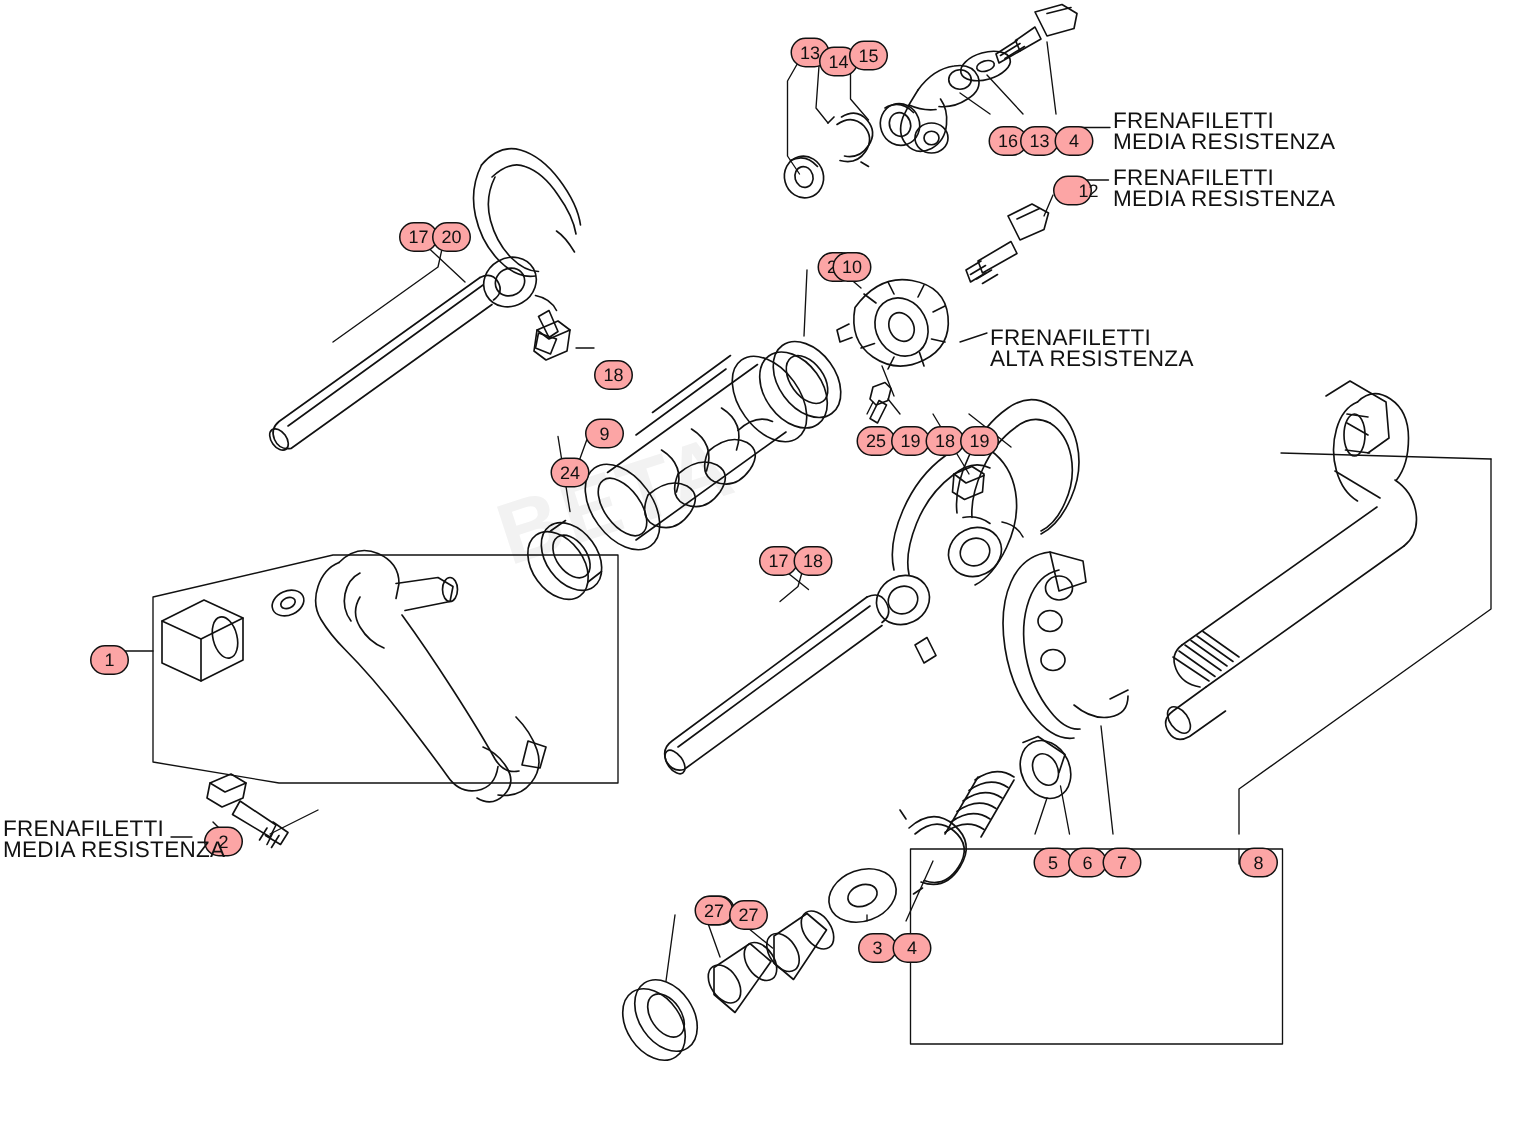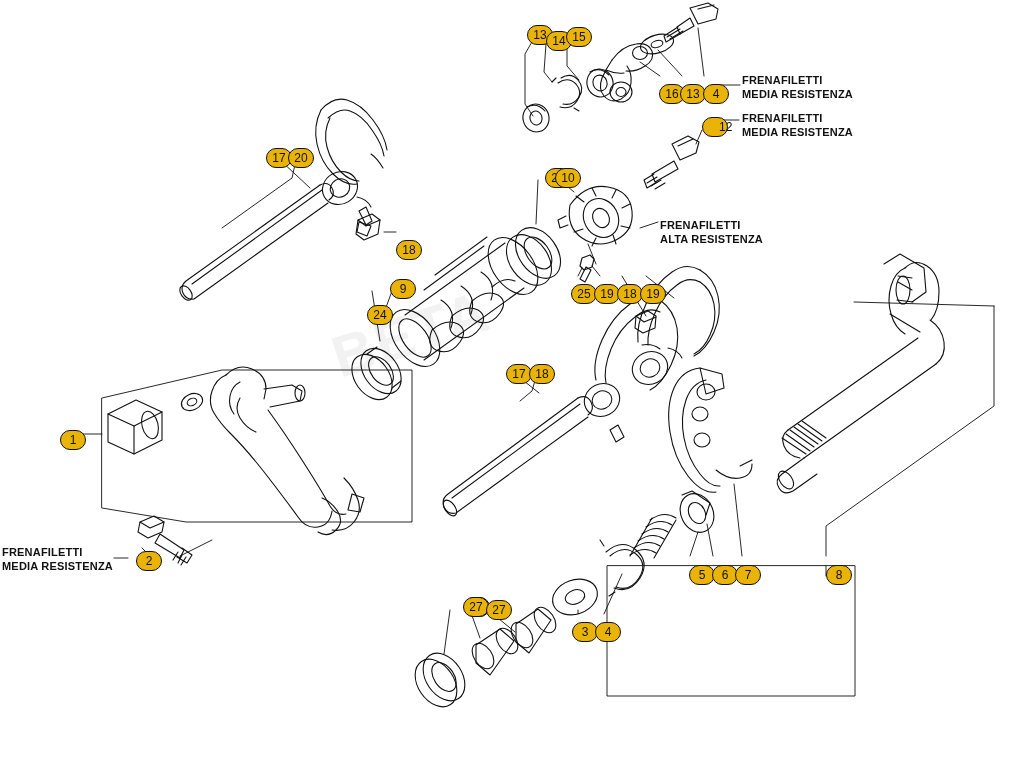--- a/index.html
+++ b/index.html
@@ -23,37 +23,36 @@
     top: 0;
     width: 1024px;
     height: 765px;
   }
   .callout {
     position: absolute;
     width: 26px;
     height: 20px;
     border: 1.3px solid #111;
     border-radius: 11px;
-    background: #eab308;
+    background: #fca5a5;
     color: #111;
     font-size: 12px;
     line-height: 19px;
     text-align: center;
     font-family: "Liberation Sans", sans-serif;
     box-sizing: border-box;
   }
   .note {
     position: absolute;
-    font-size: 11px;
+    font-size: 15px;
     line-height: 13.5px;
     color: #111;
     font-family: "Liberation Sans", sans-serif;
     white-space: pre-line;
     letter-spacing: 0.2px;
-    font-weight: bold;
   }
   .note.right {
     text-align: left;
   }
   .note.leftal {
     text-align: left;
   }
   #copyright {
     position: absolute;
     left: 0;

